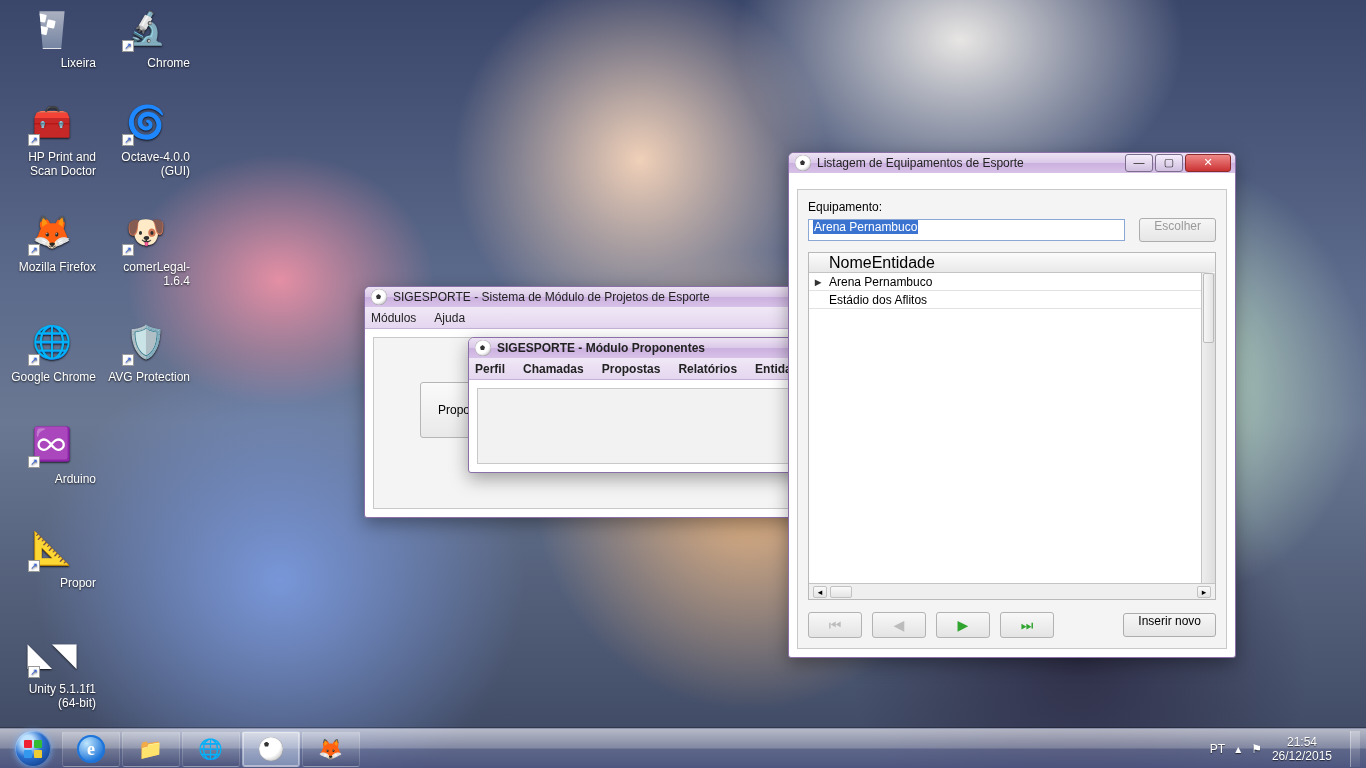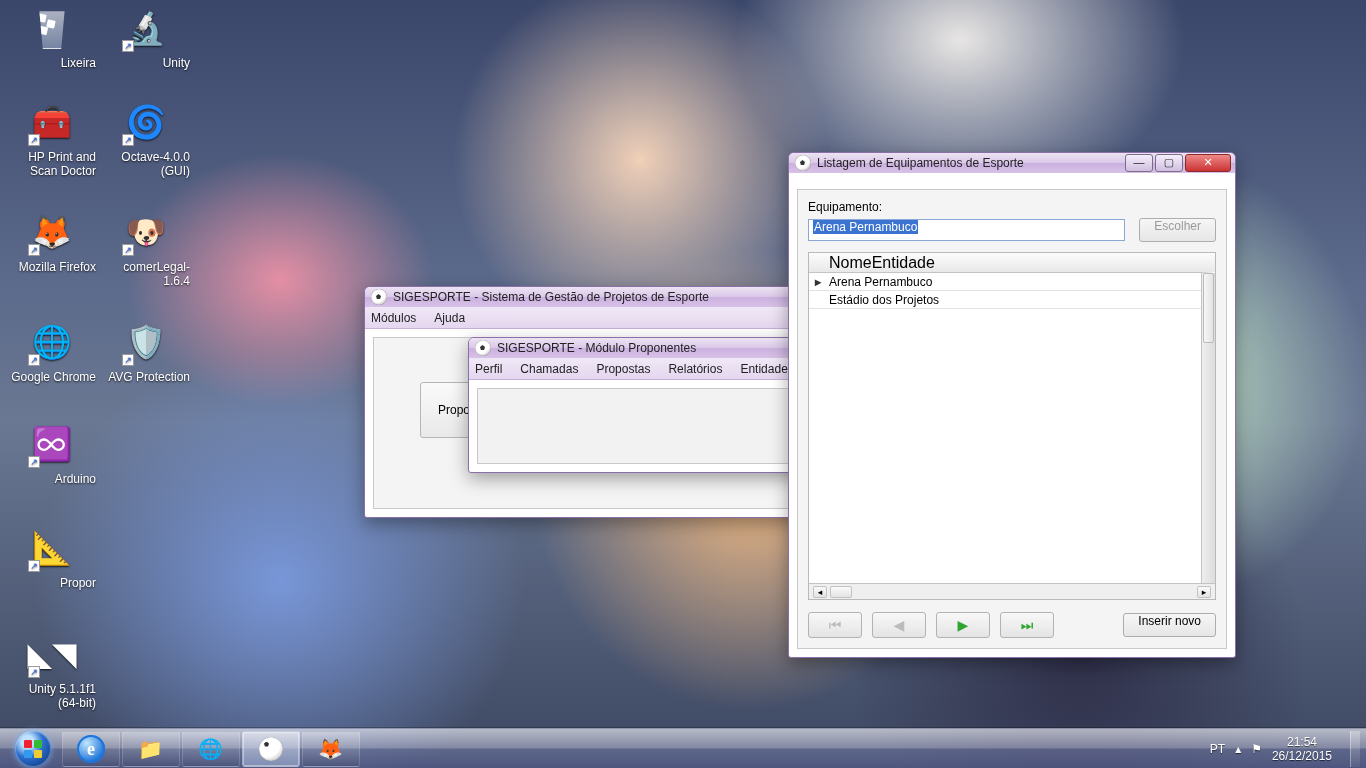--- a/index.html
+++ b/index.html
@@ -47,21 +47,21 @@
   border:1px solid #c9c9c9; }
 
 
 #w-main { left:364px; top:286px; width:560px; height:232px; }
 #w-main .client { top:50px; background:#f4f4f4; }
 #w-main .bigbtn { position:absolute; left:46px; top:44px; width:72px; height:56px;
   border:1px solid #b6b6b6; background:linear-gradient(180deg,#fafafa,#e9e9e9);
   border-radius:3px; font-size:12px; display:flex; align-items:center; justify-content:center; }
 
 
-#w-prop { left:468px; top:337px; width:470px; height:136px; }
+#w-prop { left:468px; top:337px; width:470px; height:136px;font-weight:bold; }
 #w-prop .menubar { }
 #w-prop .client { top:50px; }
 
 
 #w-list { left:788px; top:152px; width:448px; height:506px; z-index:3; }
 #w-list .client { top:36px; background:#f4f4f4; display:flex; flex-direction:column; padding:10px; }
 .lbl-eq { font-size:12px; margin-bottom:4px; }
 .row-top { display:flex; gap:14px; align-items:center; margin-bottom:10px; }
 .txt { flex:1; height:22px; border:1px solid #8aa7d6; background:#fff; font-size:12px; padding:0 4px; }
 .txt .sel { background:#3a74d0; color:#fff; padding:0 1px; }
@@ -148,21 +148,21 @@
 
   <div class="dicon" style="left:8px; top:4px;">
       <div class="img">
         <div class="bin"></div>
       </div>
       <div class="lbl">Lixeira</div>
     </div>
   <div class="dicon" style="left:102px;top:4px;">
       <div class="img">🔬</div>
       <div class="shortcut">↗</div>
-      <div class="lbl">Unity</div>
+      <div class="lbl">Chrome</div>
     </div>
 
   <div class="dicon" style="left:8px; top:98px;">
       <div class="img">🧰</div>
       <div class="shortcut">↗</div>
       <div class="lbl">HP Print and Scan Doctor</div>
     </div>
   <div class="dicon" style="left:102px;top:98px;">
       <div class="img">🌀</div>
       <div class="shortcut">↗</div>
@@ -205,21 +205,21 @@
 
   <div class="dicon" style="left:8px; top:630px;">
       <div class="img">◣◥</div>
       <div class="shortcut">↗</div>
       <div class="lbl">Unity 5.1.1f1 (64-bit)</div>
     </div>
 
   <div id="w-main" class="win">
     <div class="titlebar">
       <span class="ticon ball"></span>
-      <span class="title">SIGESPORTE - Sistema de Gestão de Projetos de Esporte</span>
+      <span class="title">SIGESPORTE - Sistema de Módulo de Projetos de Esporte</span>
       <div class="winbtns">
         <div class="winbtn">—</div>
         <div class="winbtn">▢</div>
         <div class="winbtn close">✕</div>
       </div>
     </div>
     <div class="menubar">
       <span>Módulos</span>
       <span>Ajuda</span>
     </div>
@@ -270,21 +270,21 @@
         <div class="grid-body">
           <div class="ghead">
               <span>NomeEntidade</span>
             </div>
           <div class="grow">
               <div class="gind">▸</div>
               <div class="gcell">Arena Pernambuco</div>
             </div>
           <div class="grow">
               <div class="gind"></div>
-              <div class="gcell">Estádio dos Projetos</div>
+              <div class="gcell">Estádio dos Aflitos</div>
             </div>
           <div class="vscroll">
               <div class="thumb"></div>
             </div>
         </div>
         <div class="hsb">
           <div class="ar">◂</div>
           <div class="ar" style="width:22px"></div>
           <div class="track"></div>
           <div class="ar">▸</div>

